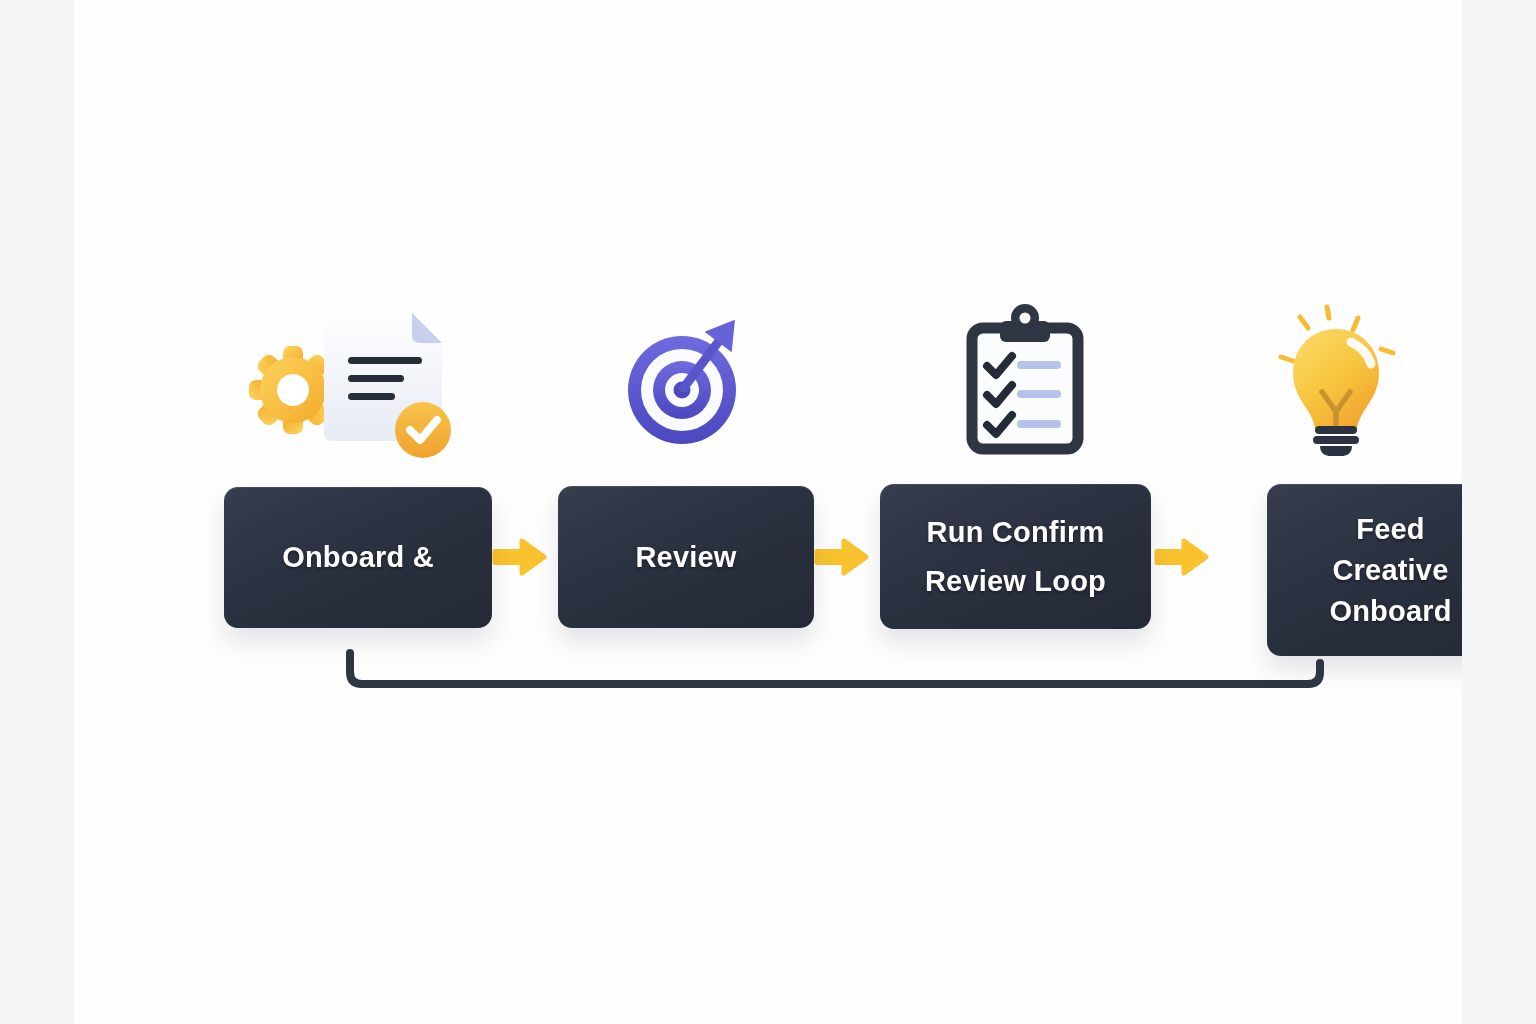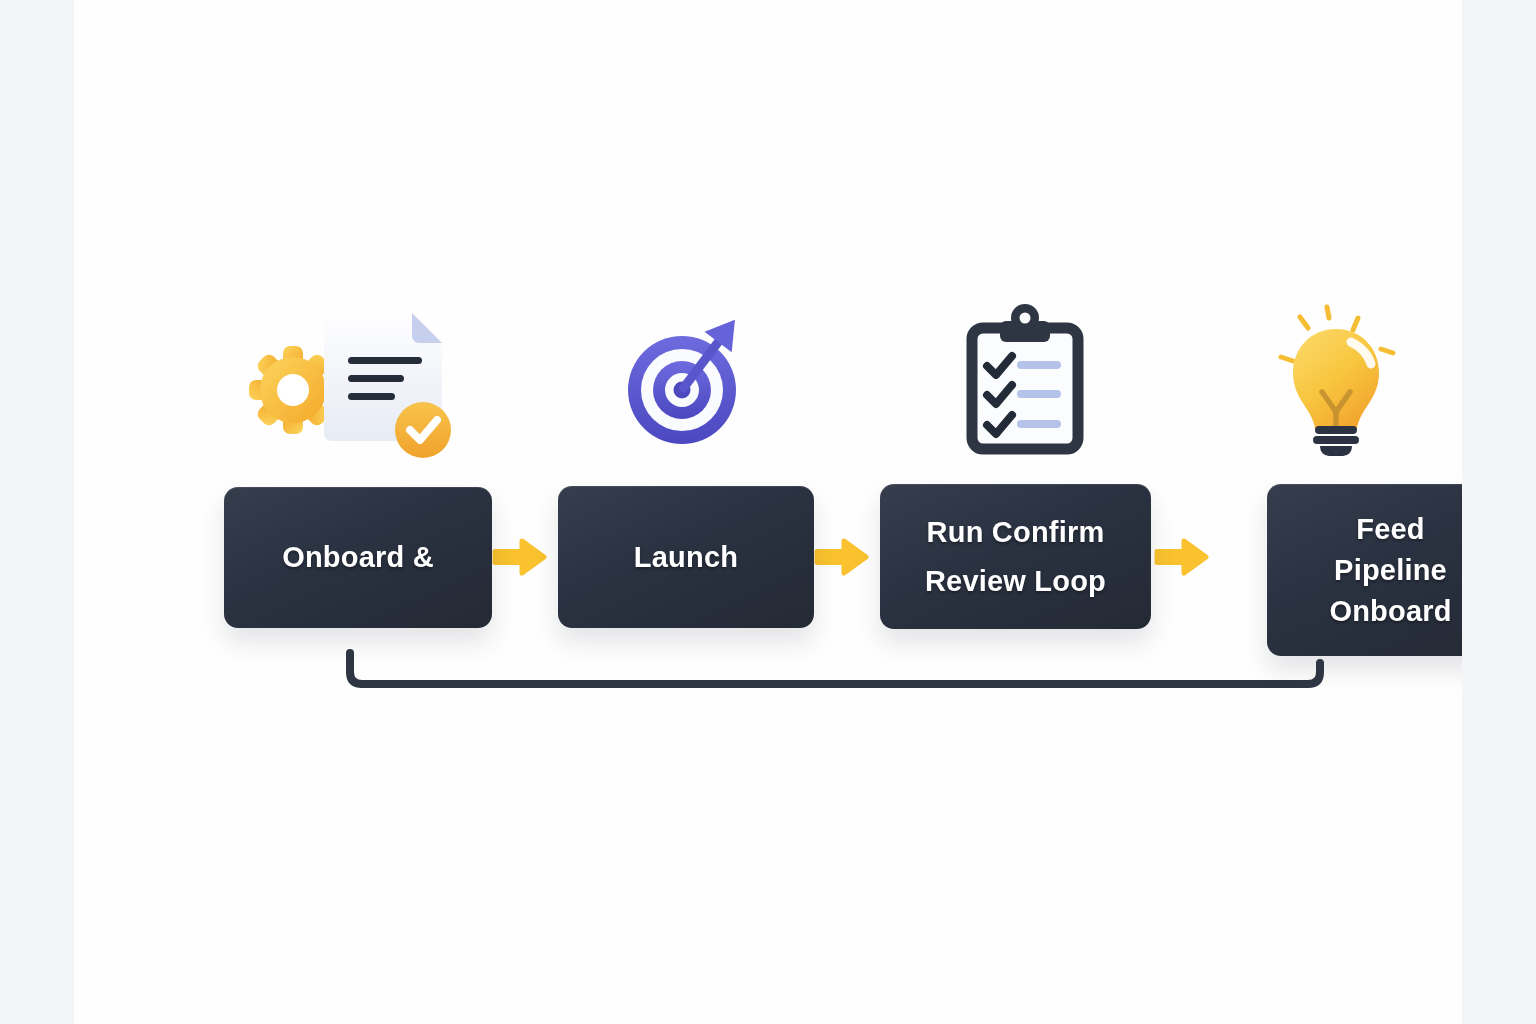--- a/index.html
+++ b/index.html
@@ -163,27 +163,27 @@
     <svg width="1010" height="56" viewBox="0 0 1010 56">
       <path d="M20 7 V26 Q20 38 32 38 H978 Q990 38 990 26 V17" fill="none" stroke="#2E3644" stroke-width="8" stroke-linecap="round" stroke-linejoin="round"></path>
     </svg>
   </div>
 
   <div class="step-box" id="box-1">
     <div class="line">Onboard &amp;</div>
   </div>
 
   <div class="step-box" id="box-2">
-    <div class="line">Launch</div>
+    <div class="line">Review</div>
   </div>
 
   <div class="step-box" id="box-3">
     <div class="line">Run Confirm</div>
     <div class="line">Review Loop</div>
   </div>
 
   <div class="step-box" id="box-4">
     <div class="line">Feed</div>
-    <div class="line">Pipeline</div>
+    <div class="line">Creative</div>
     <div class="line">Onboard</div>
   </div>
 
 </div>
 
 </body></html>

